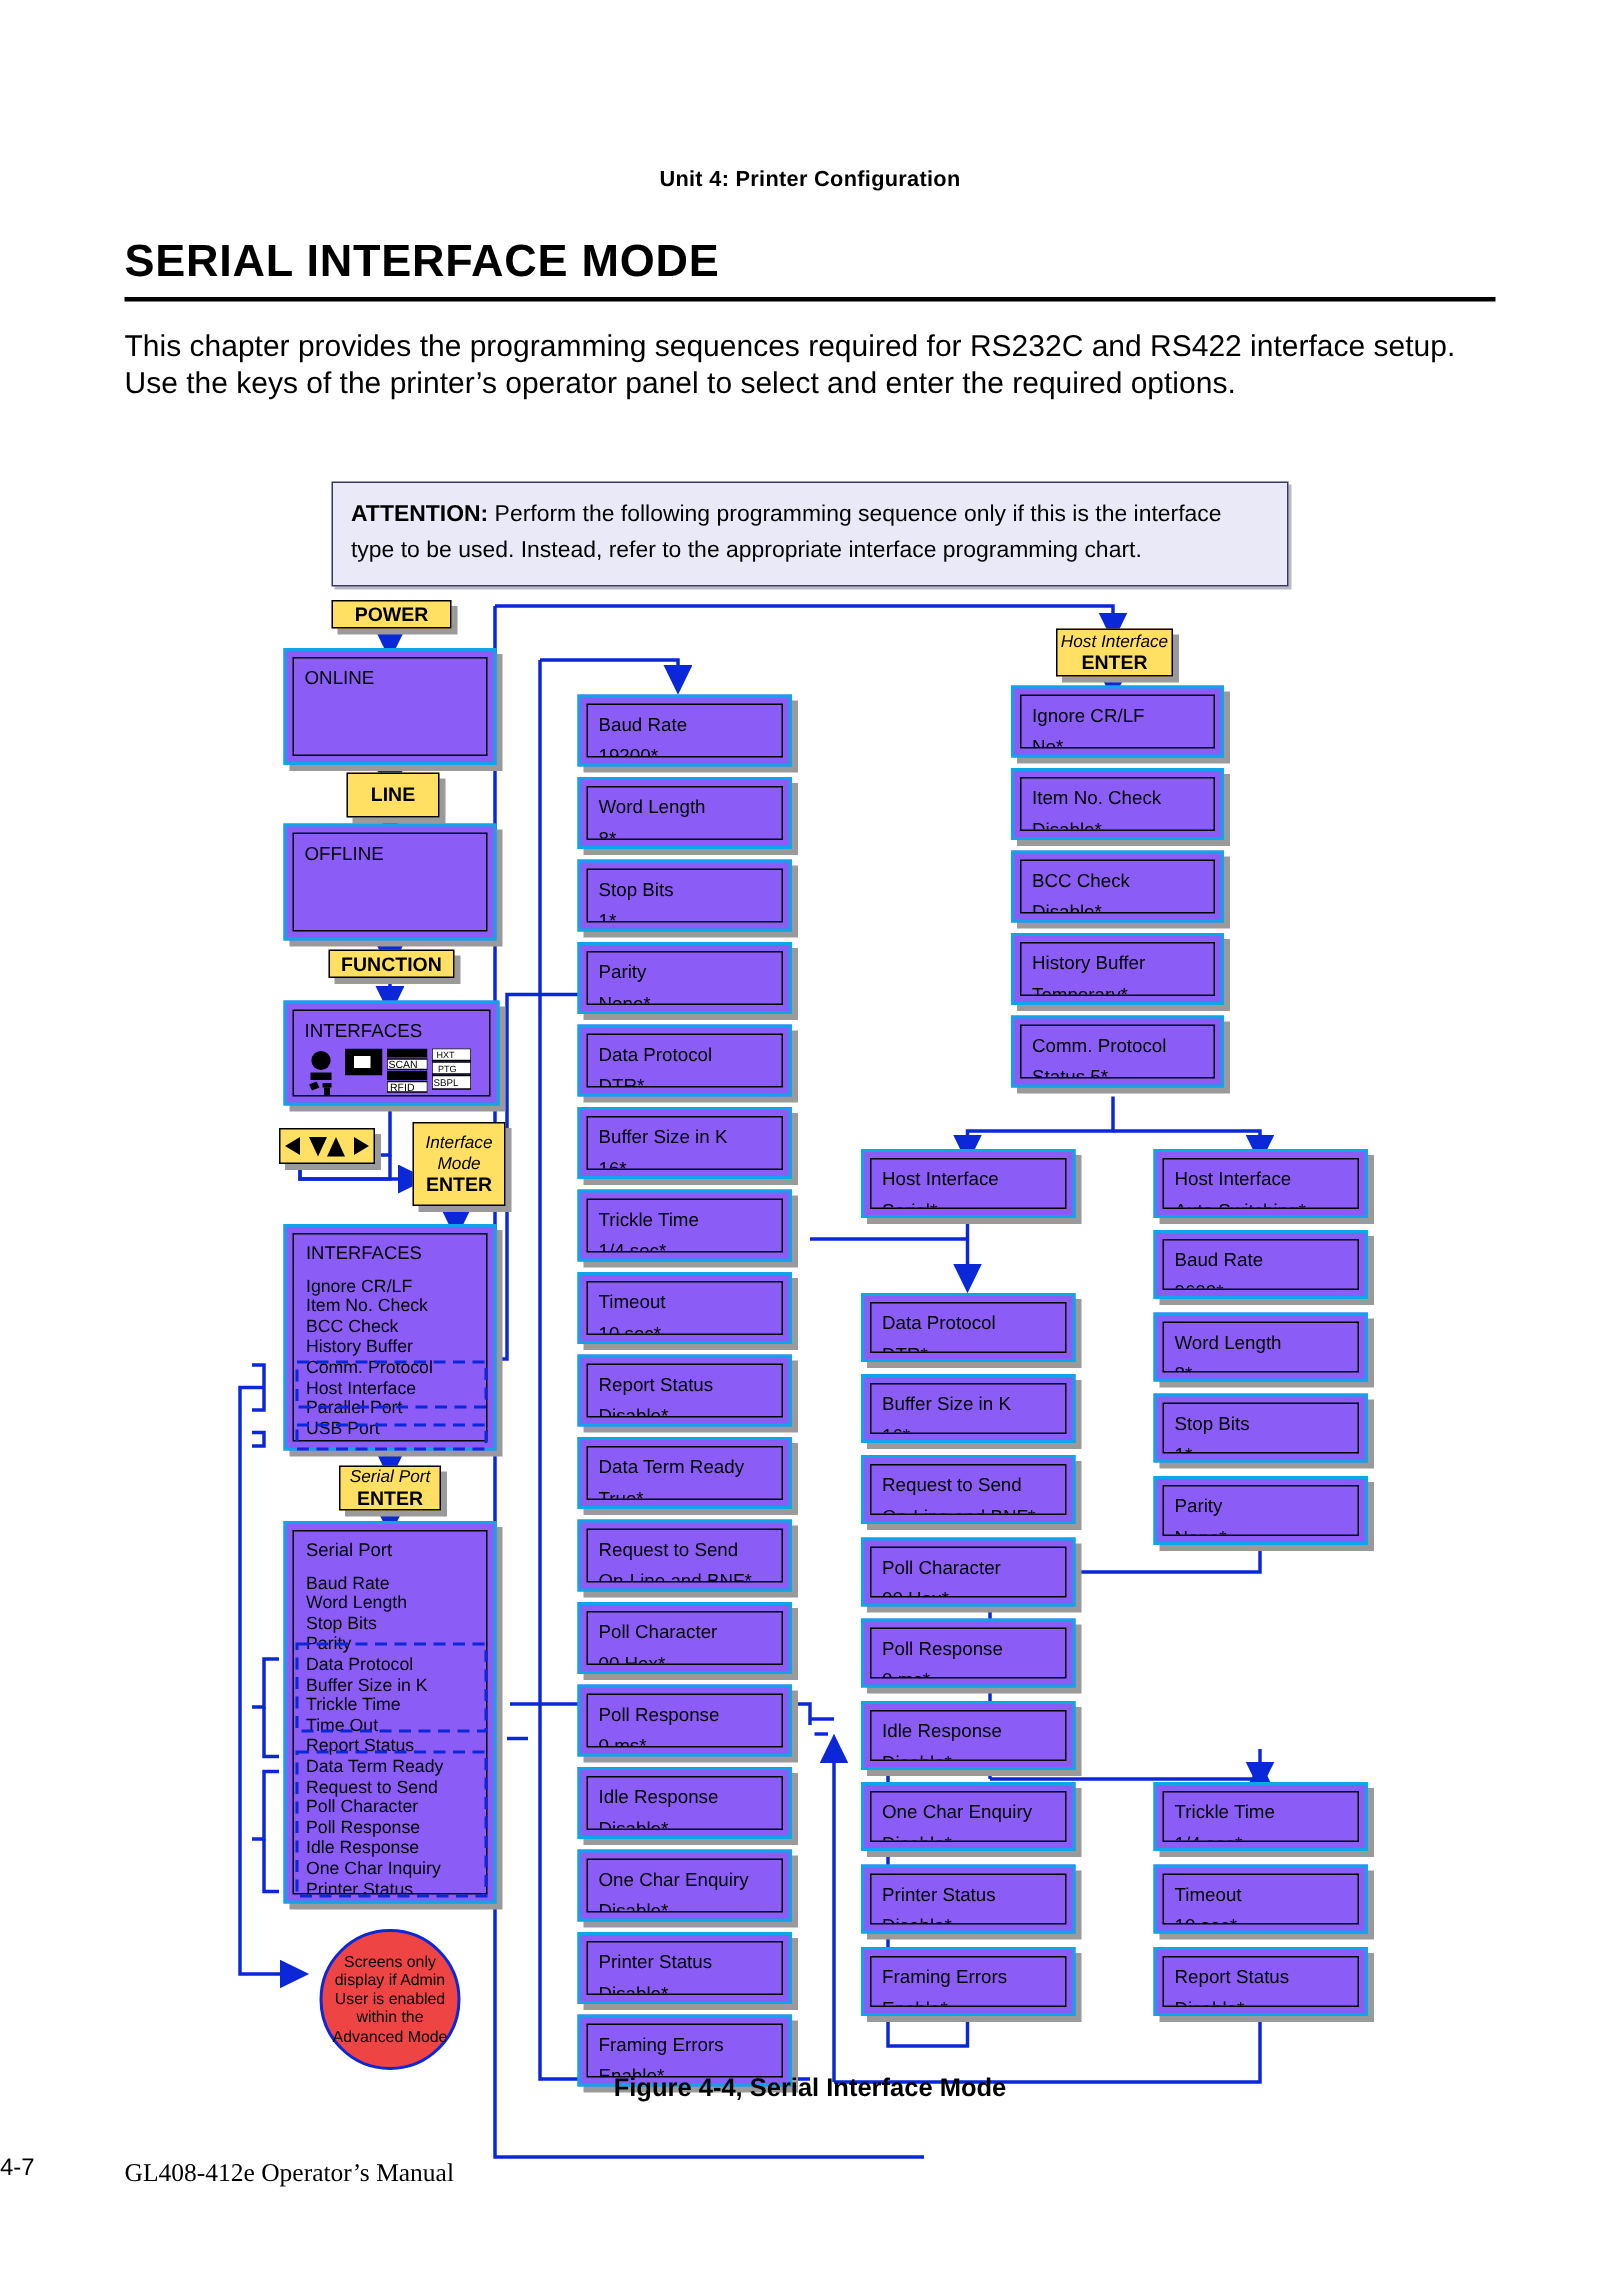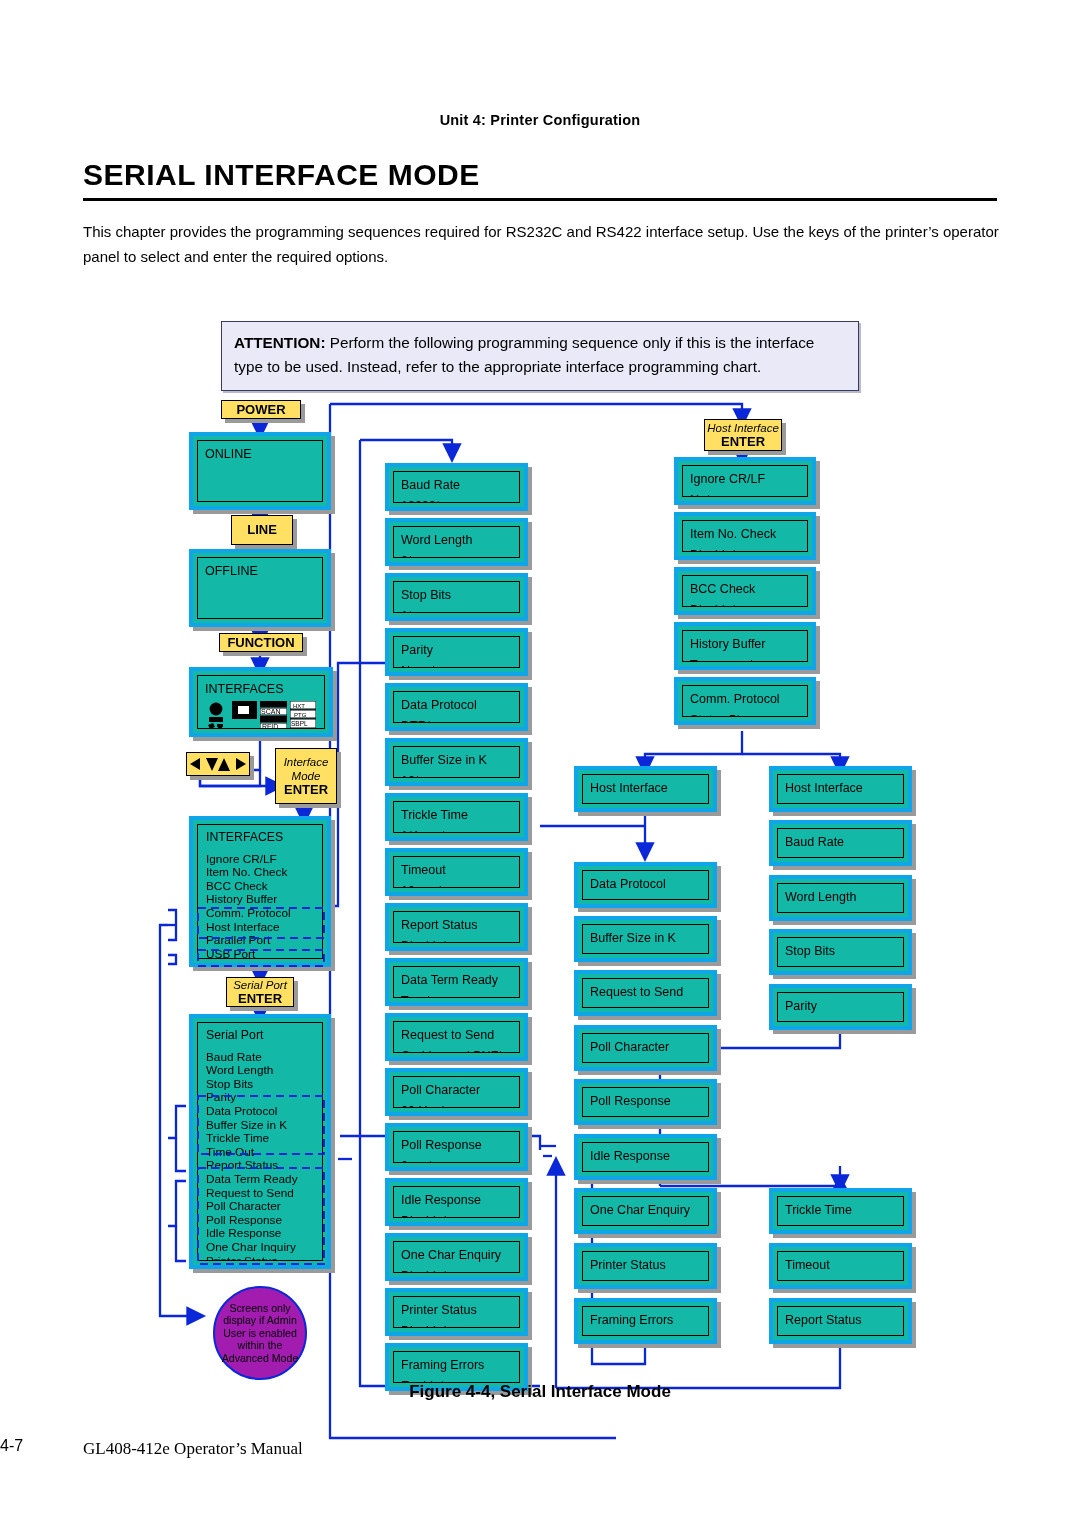--- a/index.html
+++ b/index.html
@@ -18,43 +18,43 @@
     text-align:center;font-size:14.5px;font-weight:bold;letter-spacing:.2px;
   }
   .title{
     position:absolute;left:83px;top:132px;
     font-size:30px;font-weight:bold;letter-spacing:.5px;
   }
   .title-rule{
     position:absolute;left:83px;top:172px;width:914px;height:3px;background:#000;
   }
   .para{
-    position:absolute;font-size:15px;line-height:25px;
+    position:absolute;font-size:20px;line-height:25px;
   }
   .p1{left:83px;top:193px;width:918px;}
   .p2{left:83px;top:245px;width:918px;}
   .attention{
     position:absolute;left:221px;top:295px;width:638px;
     border:1px solid #3a3a5a;background:#e9e9f8;
     padding:9px 12px 11px 12px;box-sizing:border-box;
     font-size:15.3px;line-height:24px;
     box-shadow:2px 2px 0 #b9b9c9;
   }
   .attention b{font-weight:bold;}
 
   
   #chart{position:absolute;left:0;top:0;width:1080px;height:1400px;}
   svg.lines{position:absolute;left:0;top:0;width:1080px;height:1400px;overflow:visible;}
 
   .node{position:absolute;box-sizing:border-box;}
 
   
   .lcd{
-    background:#14b8a6;
-    border:4px solid #0ea5e9;
+    background:#8b5cf6;
+    border:2px solid #0ea5e9;
     box-shadow:4px 4px 0 #9a9a9a;
   }
   .lcd .inner{
     border:1.5px solid #000;
     margin:4px;
     height:calc(100% - 8px);
     box-sizing:border-box;
     padding:5px 7px;
     font-size:12.5px;
     line-height:17px;
@@ -84,21 +84,21 @@
 
   
   .padkey{
     background:#ffe063;border:1.5px solid #000;box-shadow:4px 4px 0 #9a9a9a;
     display:flex;align-items:center;justify-content:center;gap:2px;
   }
 
   
   .bubble{
     border:2px solid #0a27d8;border-radius:50%;
-    background:#a21caf;
+    background:#ef4444;
     display:flex;align-items:center;justify-content:center;
     text-align:center;font-size:10.6px;line-height:12.4px;
     padding:6px;box-sizing:border-box;
   }
 
   .figcap{
     position:absolute;left:0;right:0;top:1356px;text-align:center;
     font-size:17px;font-weight:bold;
   }
   .footL{position:absolute;left:83px;top:1413px;font-size:17px;font-family:Liberation Serif, serif;}

